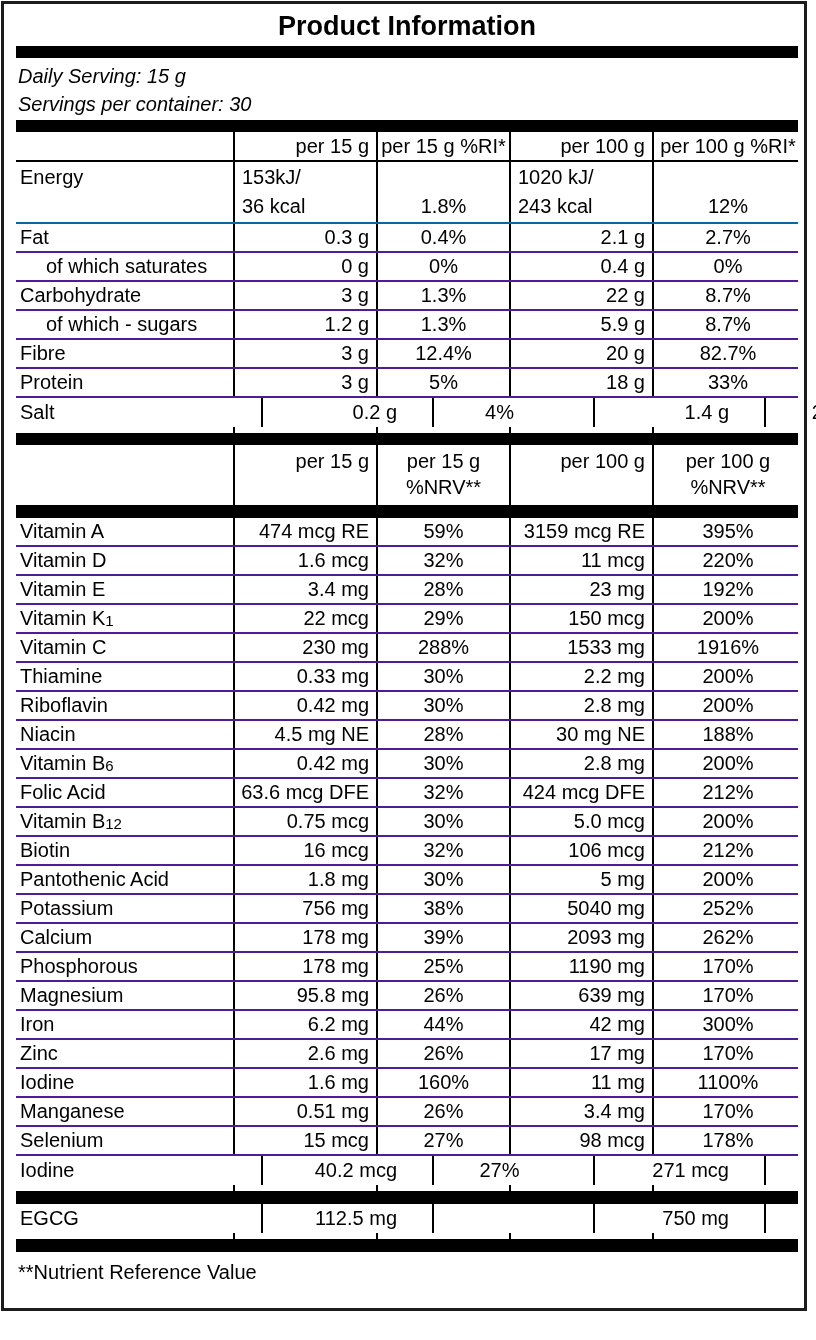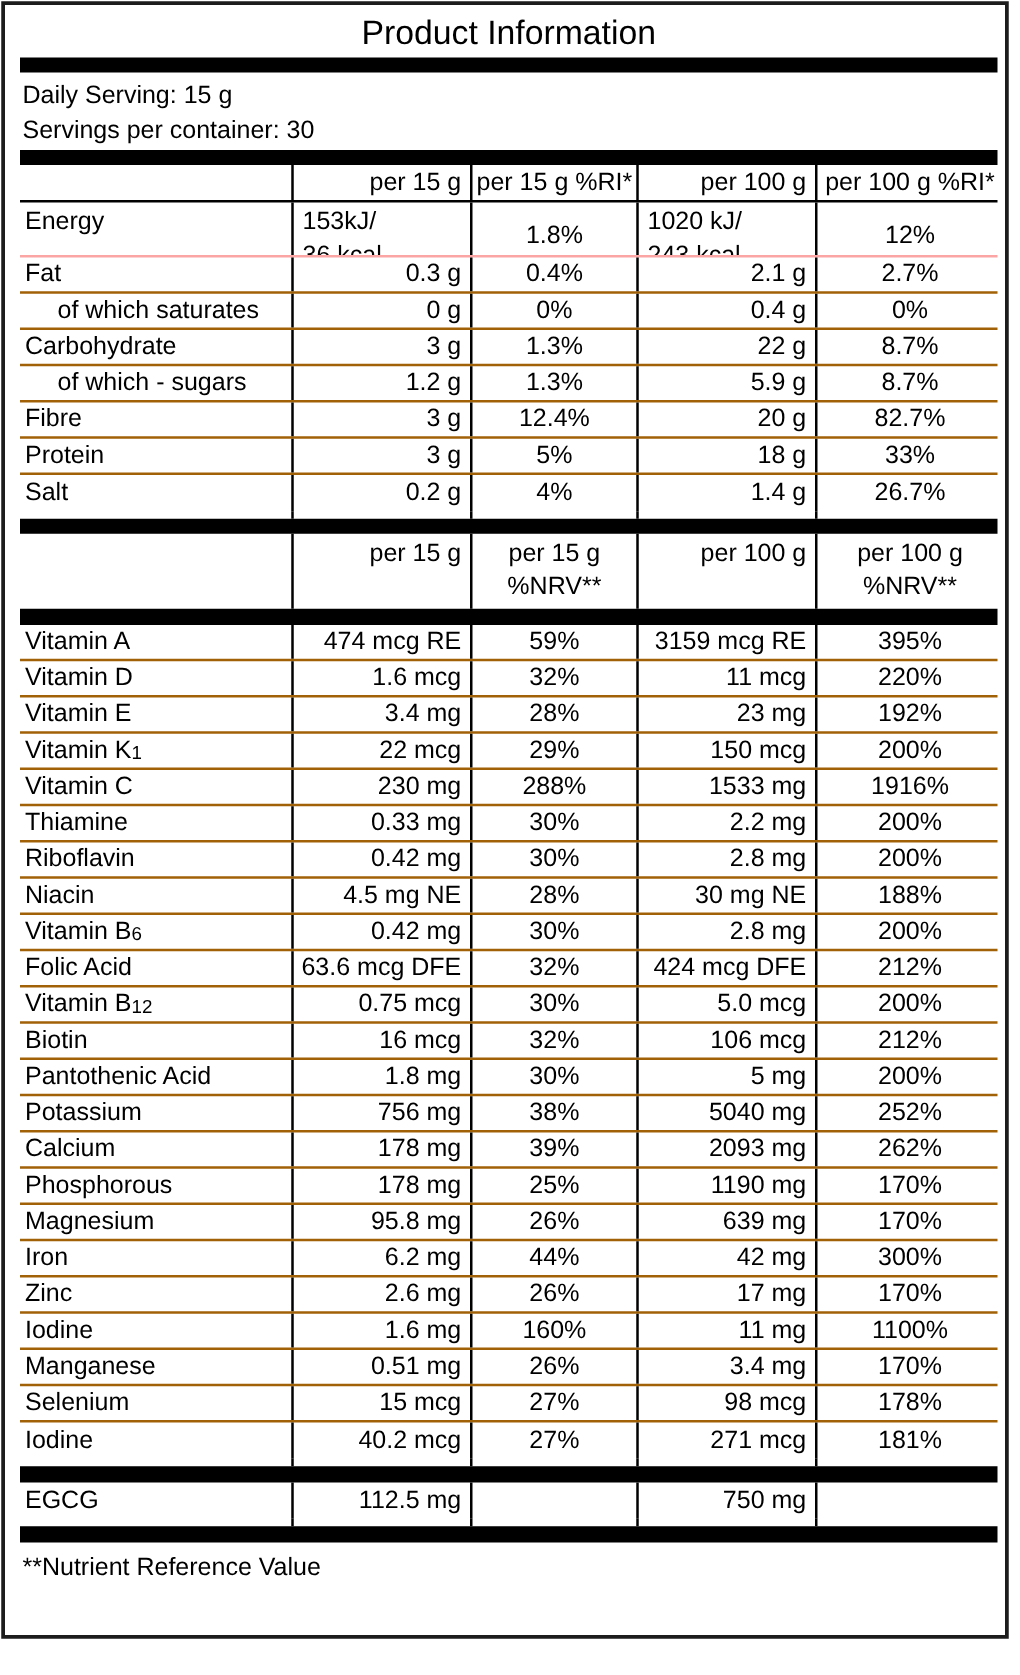--- a/index.html
+++ b/index.html
@@ -13,52 +13,52 @@
     position:absolute;top:1px;left:1px;
     width:806px;height:1310px;
     border:3px solid #1c1c1c;
     background:#fff;
     box-sizing:border-box;
     display:flex;flex-direction:column;
     padding:2px 6px 0 12px;
   }
   .title{
     height:40px;line-height:40px;text-align:center;
-    font-size:27px;font-weight:normal;flex:0 0 auto;
+    font-size:27px;font-weight:bold;flex:0 0 auto;
   }
   .bar{height:12px;background:#000;flex:0 0 auto;}
   .bar.thick{height:13px;}
   .serving{flex:0 0 auto;height:62px;font-size:20px;line-height:28px;padding:4px 0 0 2px;box-sizing:border-box;}
-  .serving div{white-space:nowrap;}
+  .serving div{white-space:nowrap;font-style:italic;}
   
   .grid{
     display:grid;
     grid-template-columns:217px 143px 133px 143px 150px;
     flex:0 0 auto;
     box-sizing:border-box;
   }
   .cell{
     box-sizing:border-box;
     font-size:20px;
     display:flex;align-items:center;
     padding:0 7px;
     overflow:hidden;white-space:nowrap;
   }
   .cell.c1{justify-content:flex-start;padding-left:4px;}
   .cell.val{justify-content:flex-end;}
   .cell.pct{justify-content:center;padding:0 2px;}
   .vline{border-left:2px solid #000;}
-  .row{height:29px;border-bottom:2px solid #a16207;}
-  .row.noline{border-bottom:none;}
+  .row{height:29px;border-bottom:2px solid #4c1d95;}
+  .row.noline{border-bottom:none;gap:28px;}
   .indent .c1{padding-left:30px;}
   .spacer{height:6px;}
   
   .header1{height:30px;border-bottom:2px solid #000;}
   
-  .energy{height:44px;border-bottom:2px solid #fca5a5;}
+  .energy{height:62px;border-bottom:2px solid #0369a1;}
   .energy .cell{flex-direction:column;align-items:stretch;justify-content:space-between;padding-top:2px;padding-bottom:2px;}
   .energy .cell .ln{height:27px;line-height:27px;}
   .energy .val .ln{text-align:left;}
   .energy .pct .ln{text-align:center;}
   .energy .c1{justify-content:flex-start;}
   
   .header2{height:60px;}
   .header2 .cell{flex-direction:column;align-items:stretch;justify-content:flex-start;padding-top:3px;}
   .header2 .cell .ln{height:26px;line-height:26px;}
   .header2 .val .ln{text-align:right;}

